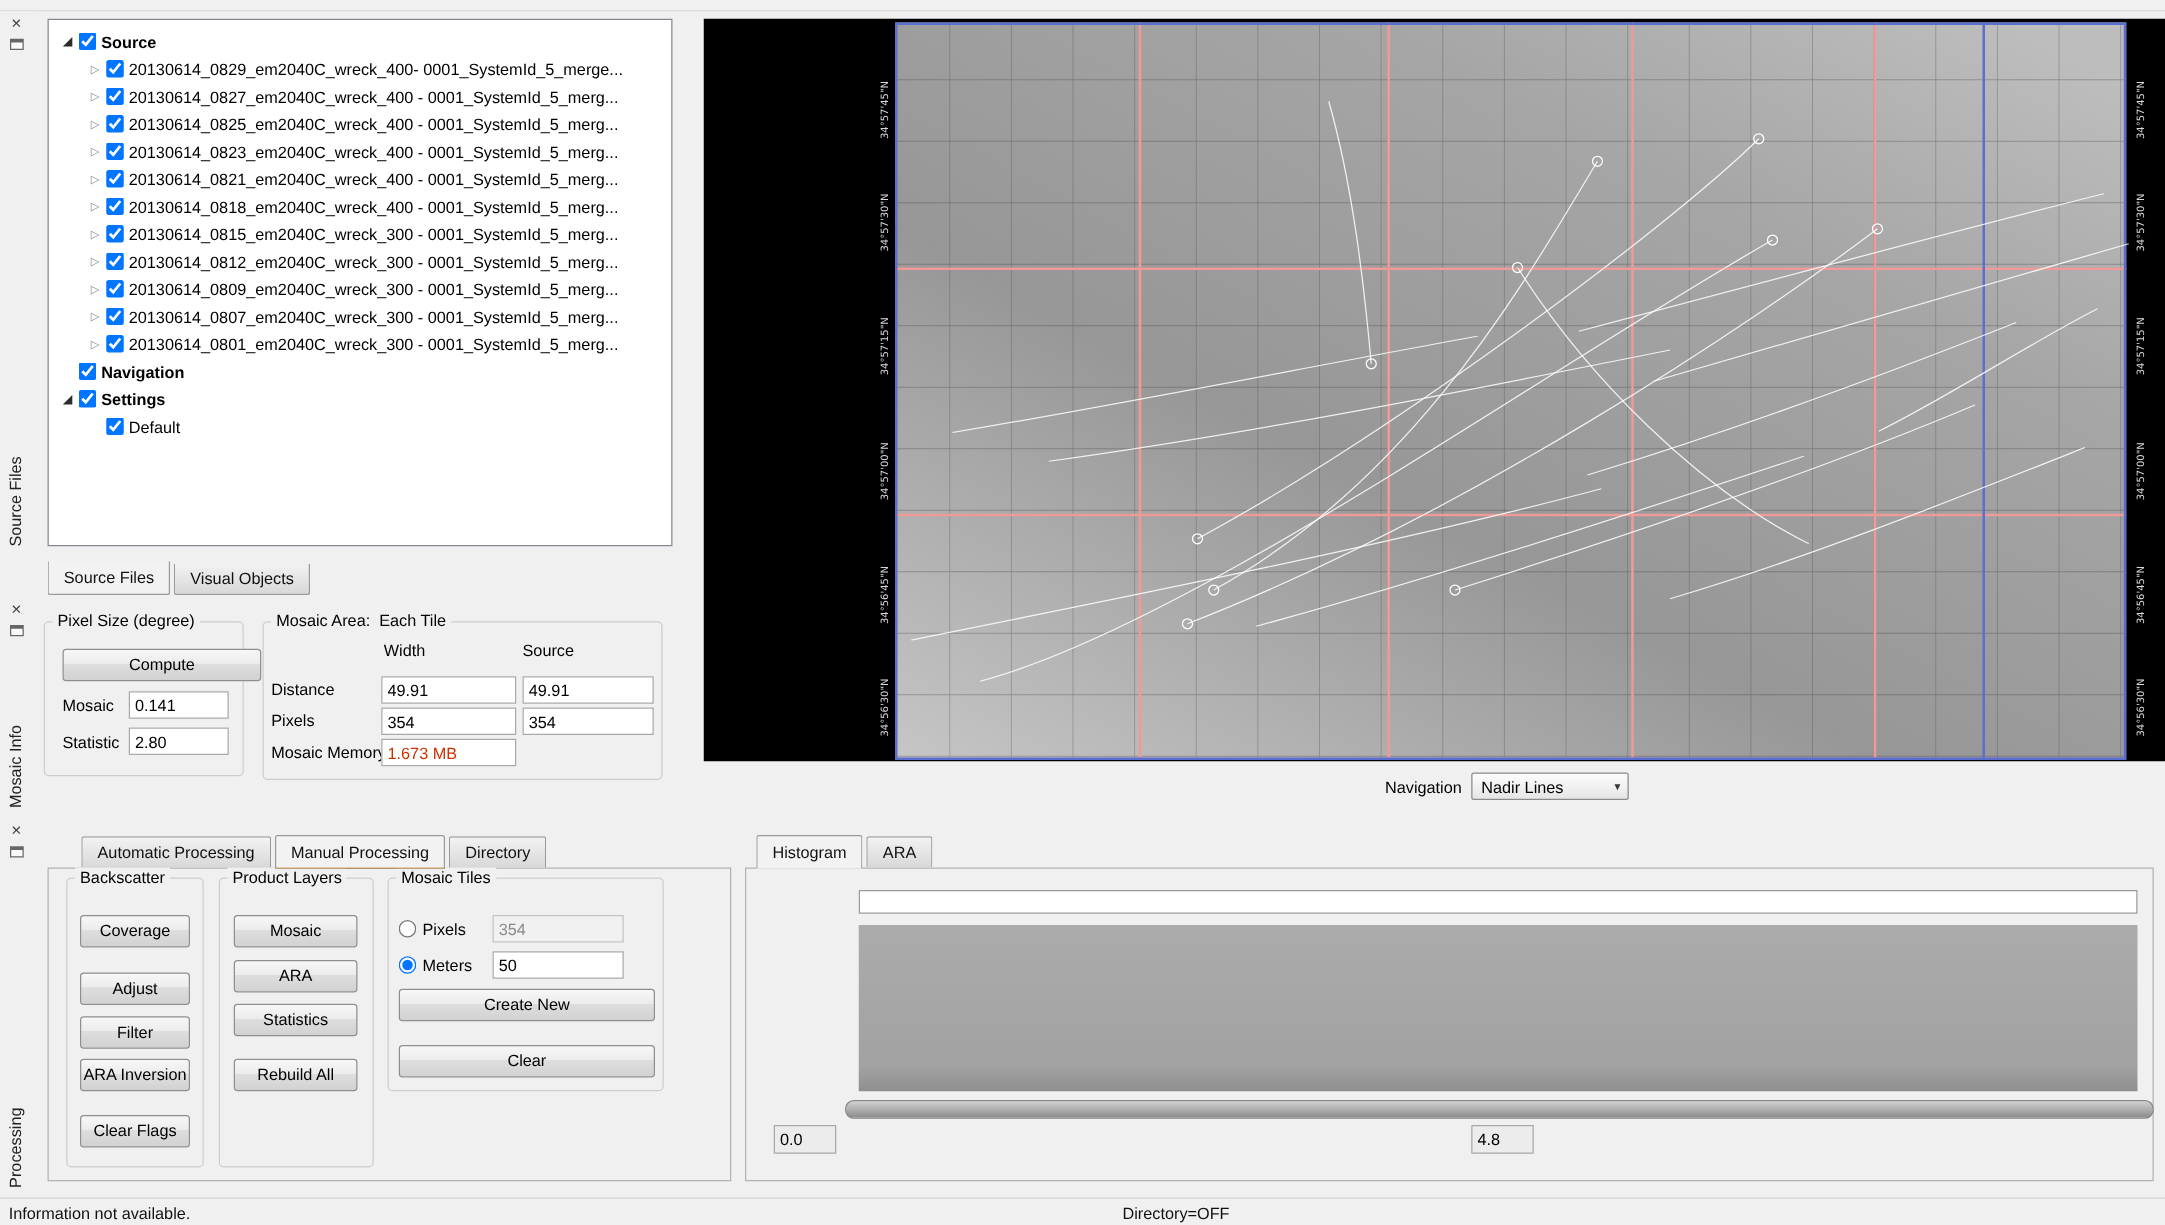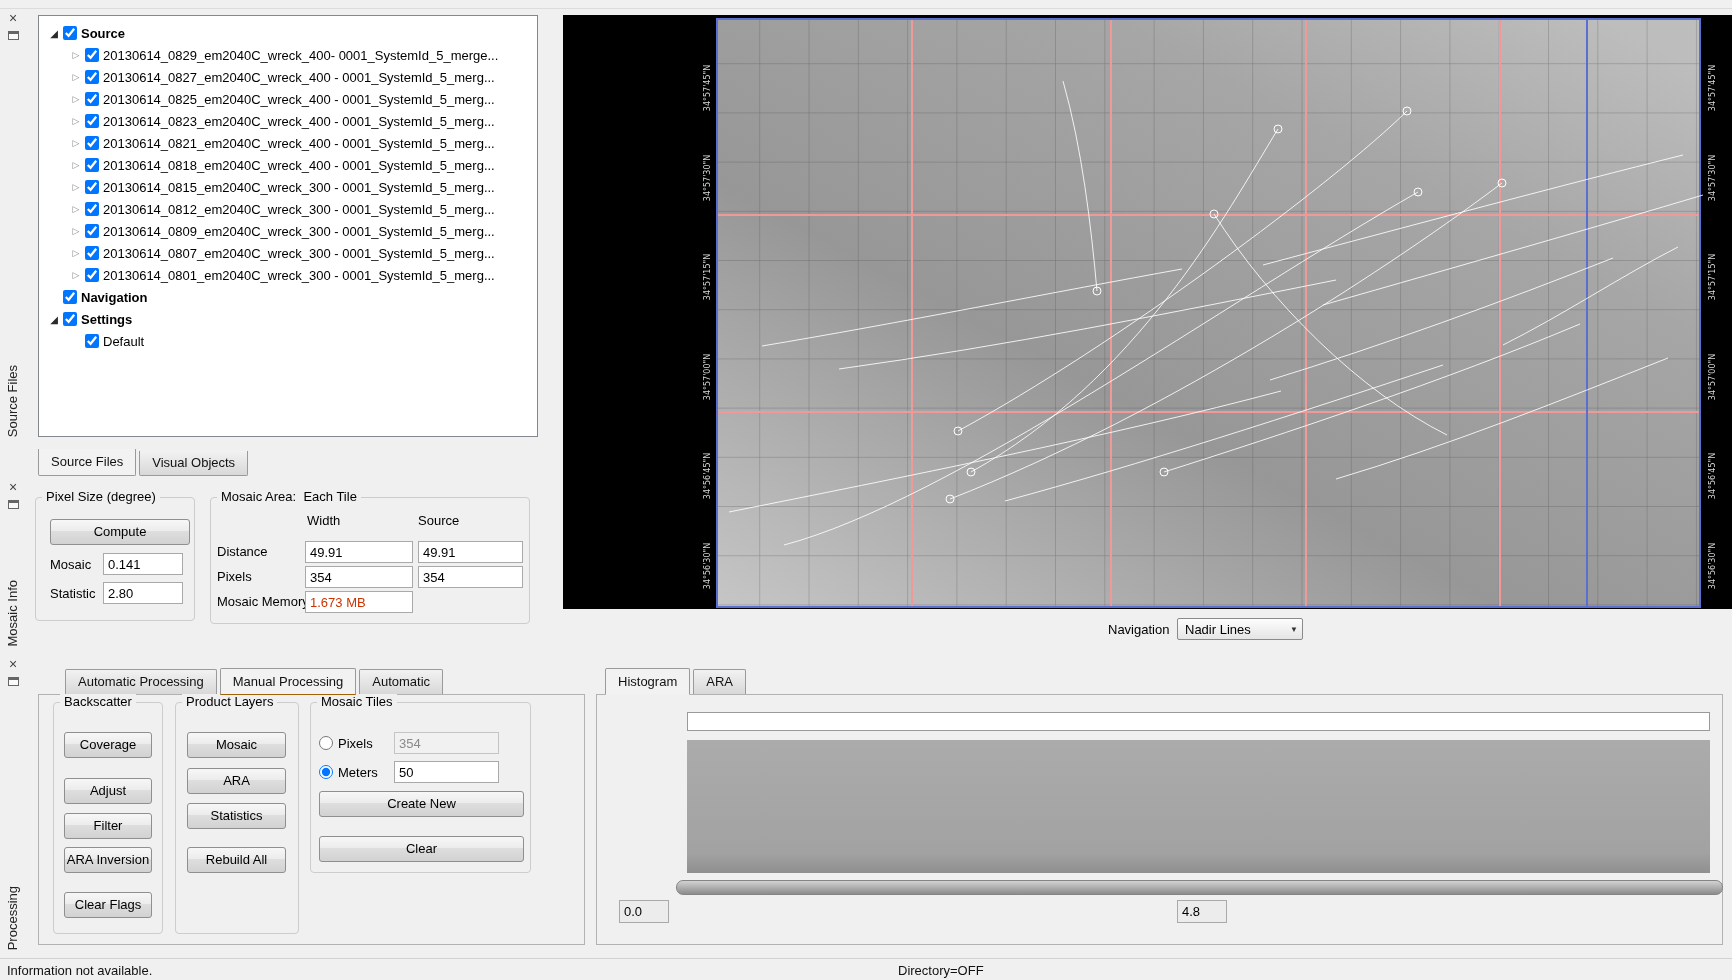--- a/index.html
+++ b/index.html
@@ -184,21 +184,21 @@
   </div>
 </div>
 
 <div class="tabbar" style="left:38px; top:449px;">
   <div class="tab tab-bottom active">Source Files</div>
   <div class="tab tab-bottom">Visual Objects</div>
 </div>
 
 <div class="group" style="left:35px; top:497px; width:160px; height:124px;">
   <span class="gtitle">Pixel Size (degree)</span>
-  <div class="btn" style="left:14px; top:21px; width:140px; height:26px; line-height:24px;">Compute</div>
+  <div class="btn" style="left:14px; top:21px; width:159px; height:26px; line-height:24px;">Compute</div>
   <span class="flabel" style="left:14px; top:59px;">Mosaic</span>
   <input class="field" style="left: 67px; top: 55px; width: 80px; height: 22px;" value="0.141">
   <span class="flabel" style="left:14px; top:88px;">Statistic</span>
   <input class="field" style="left: 67px; top: 84px; width: 80px; height: 22px;" value="2.80">
 </div>
 
 <div class="group" style="left:210px; top:497px; width:320px; height:127px;">
   <span class="gtitle">
     <span>Mosaic Area:</span>&nbsp;
     <span>Each Tile</span>
@@ -327,21 +327,21 @@
 
 <span class="flabel" style="left:1108px; top:622px;">Navigation</span>
 <div class="combo" style="left:1177px; top:618px; width:126px; height:22px;">
   <span>Nadir Lines</span>
   <span class="arrow">▼</span>
 </div>
 
 <div class="tabbar" style="left:44px; top:668px; z-index:2;padding-left:21px;">
   <div class="tab tab-top">Automatic Processing</div>
   <div class="tab tab-top active" style="margin-bottom:-1px; border-bottom:1px solid #a16207;">Manual Processing</div>
-  <div class="tab tab-top">Automatic</div>
+  <div class="tab tab-top">Directory</div>
 </div>
 <div class="pane" style="left:38px; top:694px; width:547px; height:251px;"></div>
 
 <div class="group" style="left:53px; top:702px; width:110px; height:232px;">
   <span class="gtitle">Backscatter</span>
   <div class="btn" style="left:10px; top:29px;  width:88px; height:26px; line-height:24px;">Coverage</div>
   <div class="btn" style="left:10px; top:75px;  width:88px; height:26px; line-height:24px;">Adjust</div>
   <div class="btn" style="left:10px; top:110px; width:88px; height:26px; line-height:24px;">Filter</div>
   <div class="btn" style="left:10px; top:144px; width:88px; height:26px; line-height:24px;">ARA Inversion</div>
   <div class="btn" style="left:10px; top:189px; width:88px; height:26px; line-height:24px;">Clear Flags</div>

